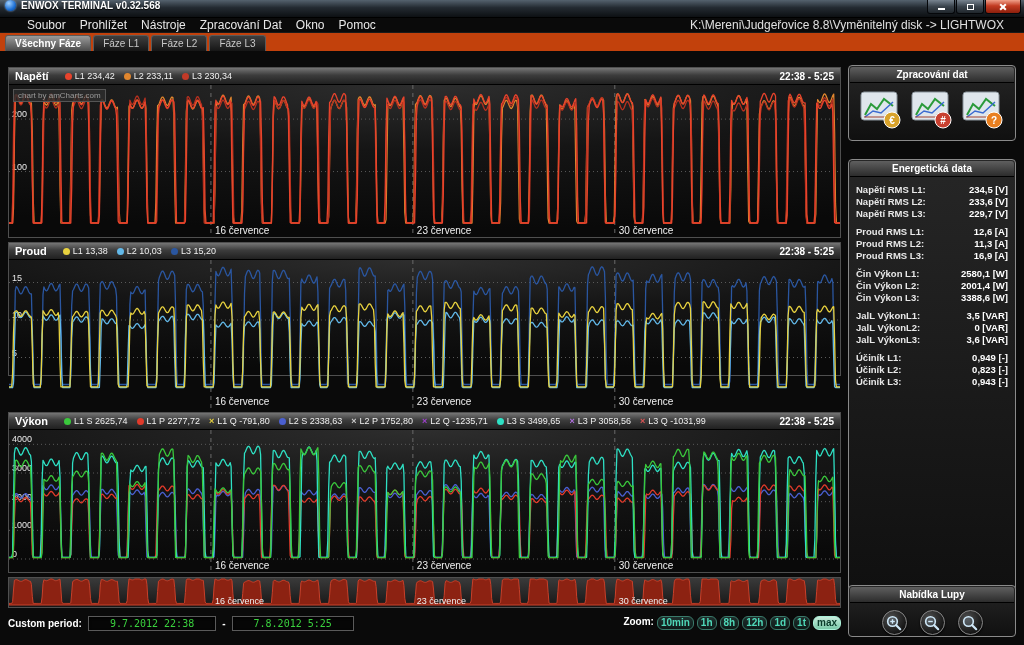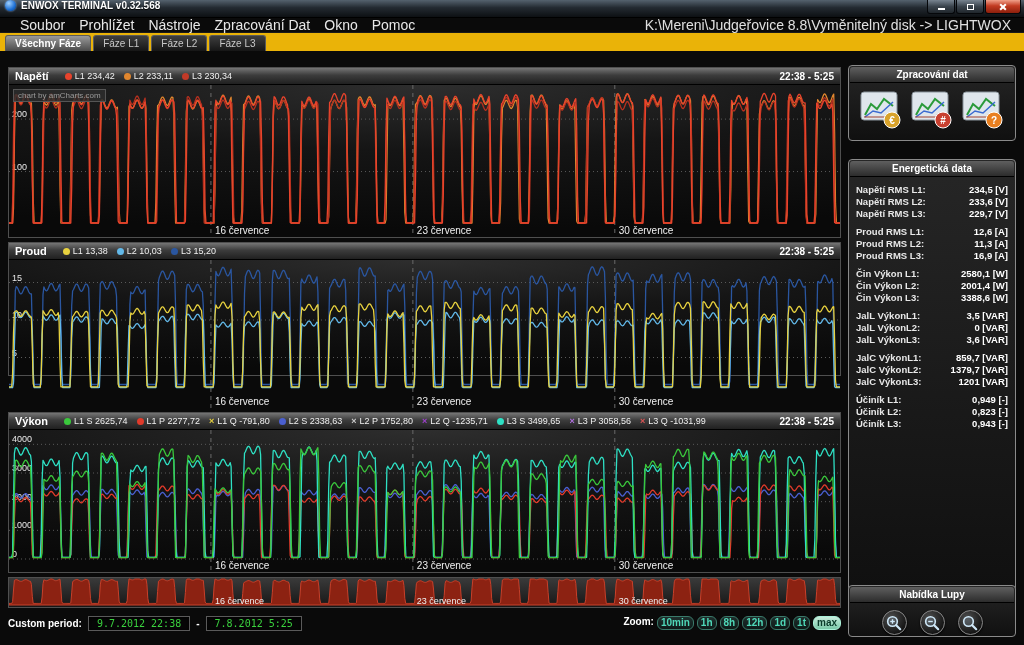--- a/index.html
+++ b/index.html
@@ -17,27 +17,27 @@
     background:linear-gradient(#77838f,#3a434c 50%,#20262c);display:flex;align-items:center;justify-content:center;margin-left:1px}
   .win-btn.close{width:34px;background:linear-gradient(#f0a08a,#c23b22 45%,#8c1f0c)}
   .glyph-min{width:7px;height:2px;background:#fff;margin-top:4px}
   .glyph-max{width:7px;height:6px;border:1px solid #fff;box-sizing:border-box}
   .glyph-close{position:relative;width:8px;height:8px}
   .glyph-close::before,.glyph-close::after{content:"";position:absolute;left:3px;top:0;width:2px;height:8px;background:#fff}
   .glyph-close::before{transform:rotate(45deg)}
   .glyph-close::after{transform:rotate(-45deg)}
   
   #menubar{position:absolute;top:18px;left:0;right:0;height:15px;background:#0a0a0a;
-    display:flex;align-items:center;color:#e8e8e8;font-size:14px;padding:0 13px;box-sizing:border-box;
+    display:flex;align-items:center;color:#e8e8e8;font-size:12px;padding:0 20px;box-sizing:border-box;
     border-bottom:1px solid #1a1a1a}
   #menu-items{display:flex}
   .menu-item{padding:0 7px;cursor:default}
   #menu-path{margin-left:auto;color:#e0e0e0}
   
-  #tabbar{position:absolute;top:33px;left:0;right:0;height:18px;background:#eab308;
+  #tabbar{position:absolute;top:33px;left:0;right:0;height:18px;background:#c2410c;
     display:flex;align-items:flex-end;padding-left:5px;gap:2px;box-sizing:border-box}
   .tab{font-size:10px;color:#c8c8c8;background:linear-gradient(#3e3e3e,#161616);
     border:1px solid #5a5a5a;border-bottom:none;padding:2px 9px;border-radius:3px 3px 0 0;white-space:nowrap}
   .tab.active{background:linear-gradient(#9a9a9a,#4a4a4a);color:#fff;font-weight:bold}
   
   #main{position:absolute;top:51px;left:0;right:0;bottom:0;background:#0a0a0a}
   .chart-panel{position:absolute;left:8px;width:833px;border:1px solid #4f4f4f;background:#0d0d0d;box-sizing:border-box}
   #panel-napeti{top:16px;height:171px}
   #panel-proud{top:191px;height:134px}
   #panel-vykon{top:361px;height:161px}
@@ -54,21 +54,21 @@
   .plot svg{position:absolute;left:0;top:0}
   .watermark{position:absolute;left:4px;top:4px;background:rgba(45,45,45,.85);border:1px solid #555;
     color:#9a9a9a;font-size:8px;padding:1px 4px;z-index:3}
   #overview{position:absolute;left:8px;top:526px;width:833px;height:31px;border:1px solid #4f4f4f;
     background:linear-gradient(#3a3a3a,#161616);box-sizing:border-box}
   #overview svg{display:block}
   
   #bottombar{position:absolute;left:8px;top:561px;width:833px;height:22px;display:flex;align-items:center;
     gap:6px;color:#fff;font-size:10px;font-weight:bold}
   .period-field{background:#060606;border:1px solid #5a5a5a;box-shadow:inset 0 1px 3px #000;
-    color:#3ad13e;font-family:"DejaVu Sans Mono",monospace;font-size:10px;font-weight:normal;padding:1px 8px}
+    color:#3ad13e;font-family:"DejaVu Sans Mono",monospace;font-size:10px;font-weight:normal;padding:1px 21px}
   #zoom-area{margin-left:auto;display:flex;align-items:flex-start;gap:3px}
   .zoom-btn{background:linear-gradient(#1e2e2c,#0e1a18);border:1px solid #3a7a6a;color:#4fd8b8;
     font-size:10px;padding:2px 3px;border-radius:6px;line-height:8px;white-space:nowrap}
   .zoom-btn.active{background:linear-gradient(#c8ecdc,#7ac8a8);color:#0a3a2a;border-color:#aaf0d8}
   
   .side-panel{position:absolute;left:848px;width:168px;border:1px solid #8a8a8a;border-radius:4px;
     background:linear-gradient(#262626,#101010);box-sizing:border-box}
   #panel-processing{top:14px;height:76px}
   #panel-energy{top:108px;height:432px}
   #panel-lupa{top:534px;height:52px}
@@ -387,34 +387,20 @@
             <span class="lbl">JalL VýkonL2:</span>
             <span class="val">0 [VAR]</span>
           </div>
           <div class="energy-row">
             <span class="lbl">JalL VýkonL3:</span>
             <span class="val">3,6 [VAR]</span>
           </div>
         </div>
         <div class="energy-group">
           <div class="energy-row">
-            <span class="lbl">JalC VýkonL1:</span>
-            <span class="val">859,7 [VAR]</span>
-          </div>
-          <div class="energy-row">
-            <span class="lbl">JalC VýkonL2:</span>
-            <span class="val">1379,7 [VAR]</span>
-          </div>
-          <div class="energy-row">
-            <span class="lbl">JalC VýkonL3:</span>
-            <span class="val">1201 [VAR]</span>
-          </div>
-        </div>
-        <div class="energy-group">
-          <div class="energy-row">
             <span class="lbl">Účiník L1:</span>
             <span class="val">0,949 [-]</span>
           </div>
           <div class="energy-row">
             <span class="lbl">Účiník L2:</span>
             <span class="val">0,823 [-]</span>
           </div>
           <div class="energy-row">
             <span class="lbl">Účiník L3:</span>
             <span class="val">0,943 [-]</span>

